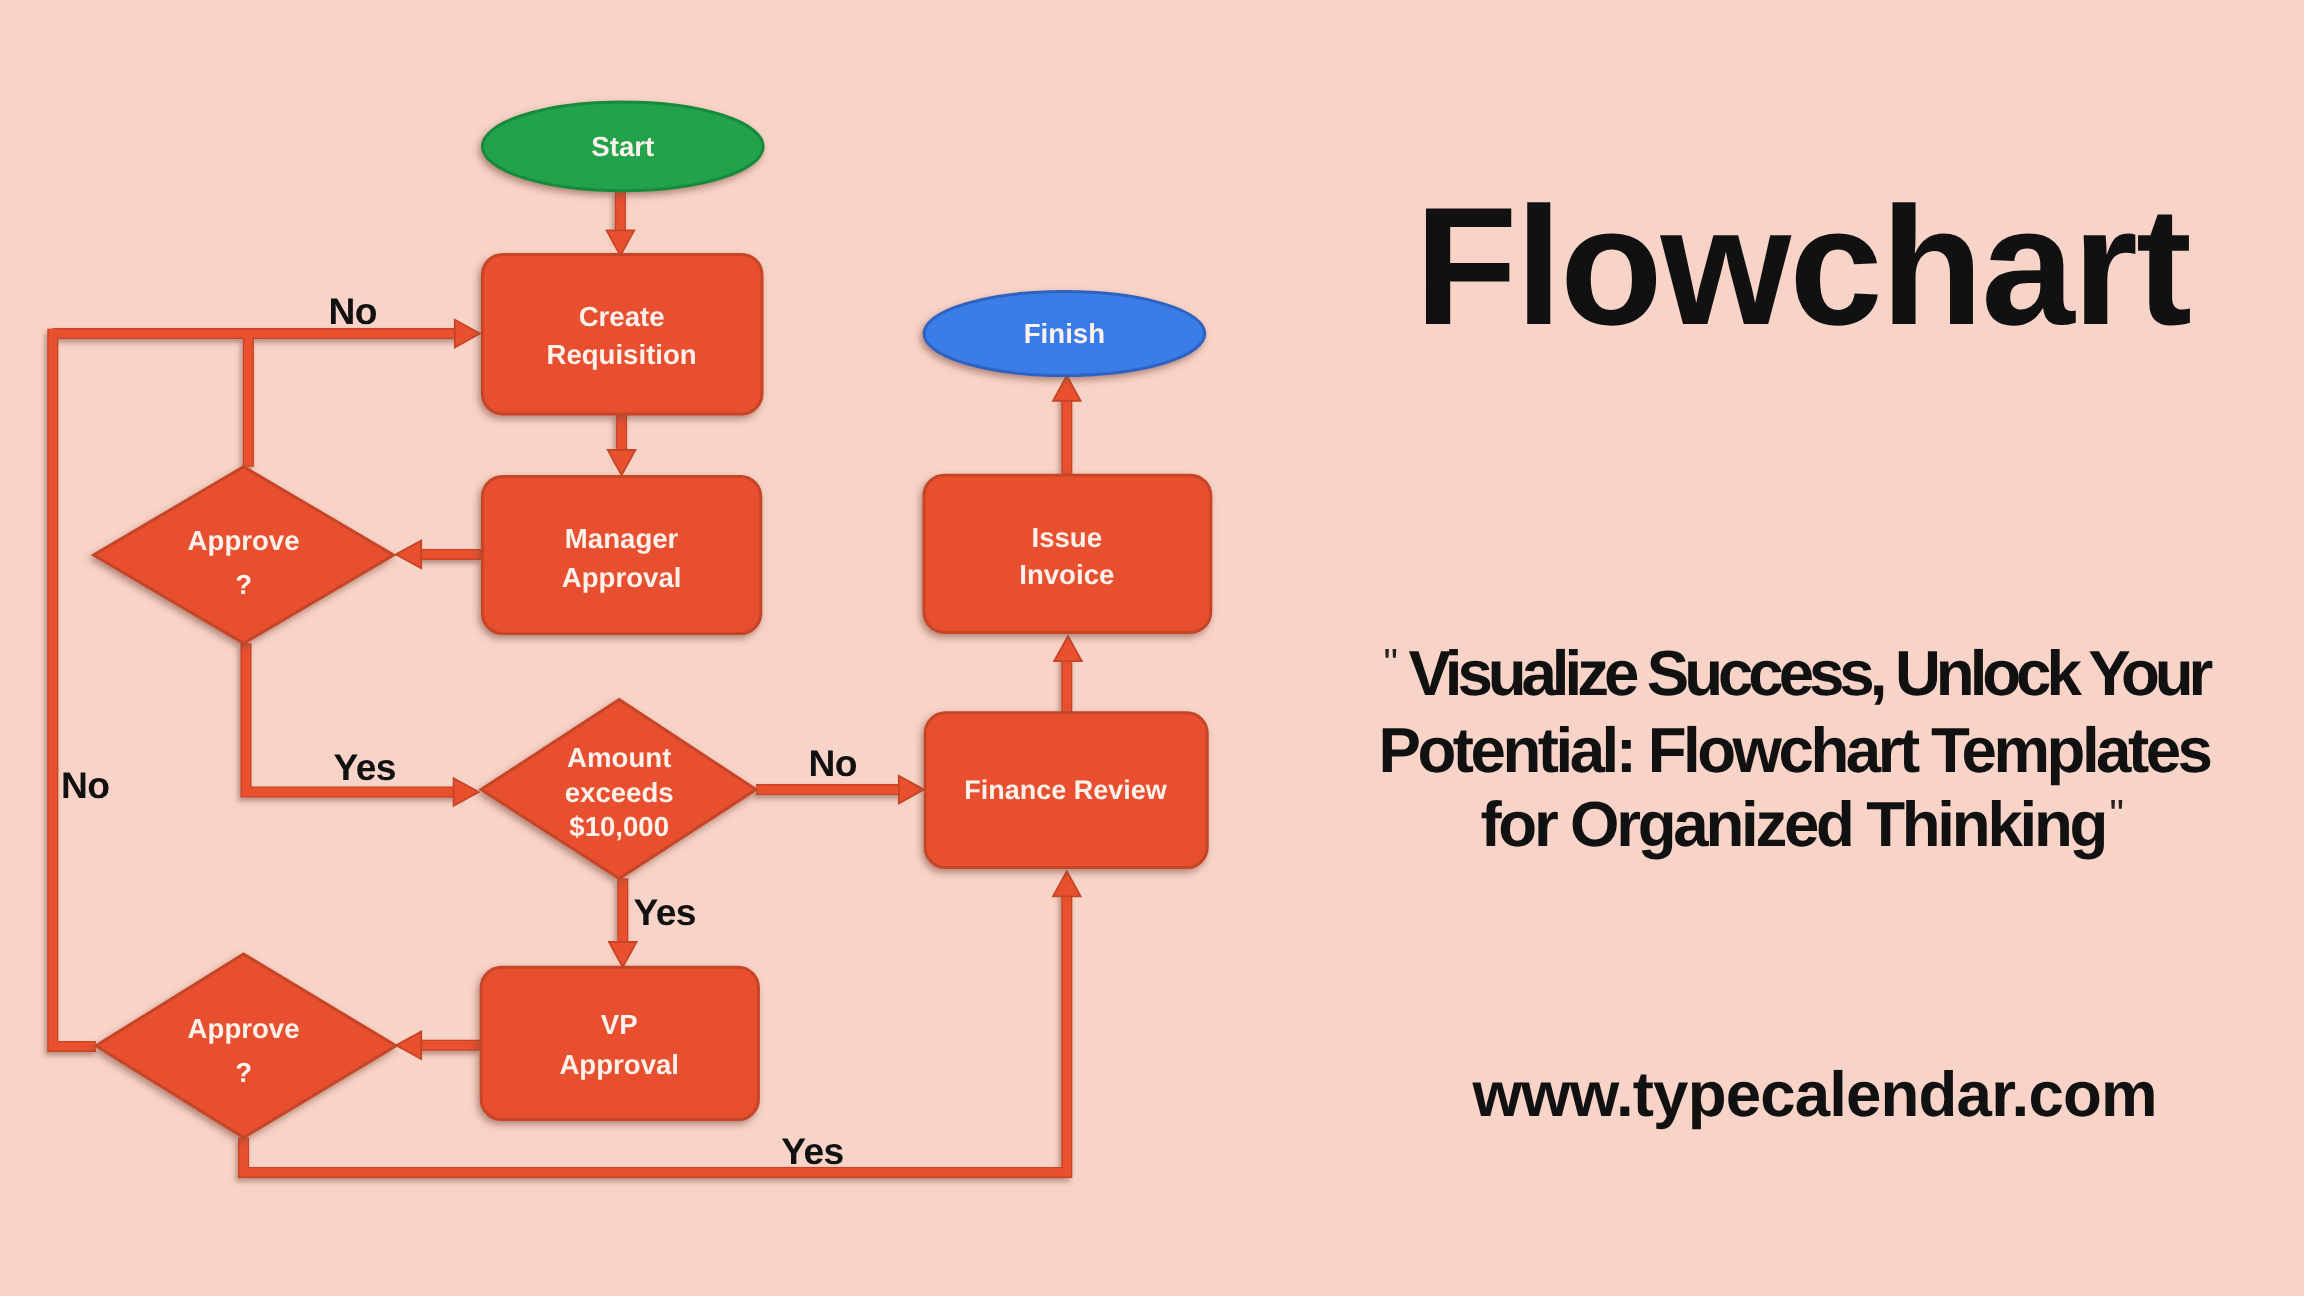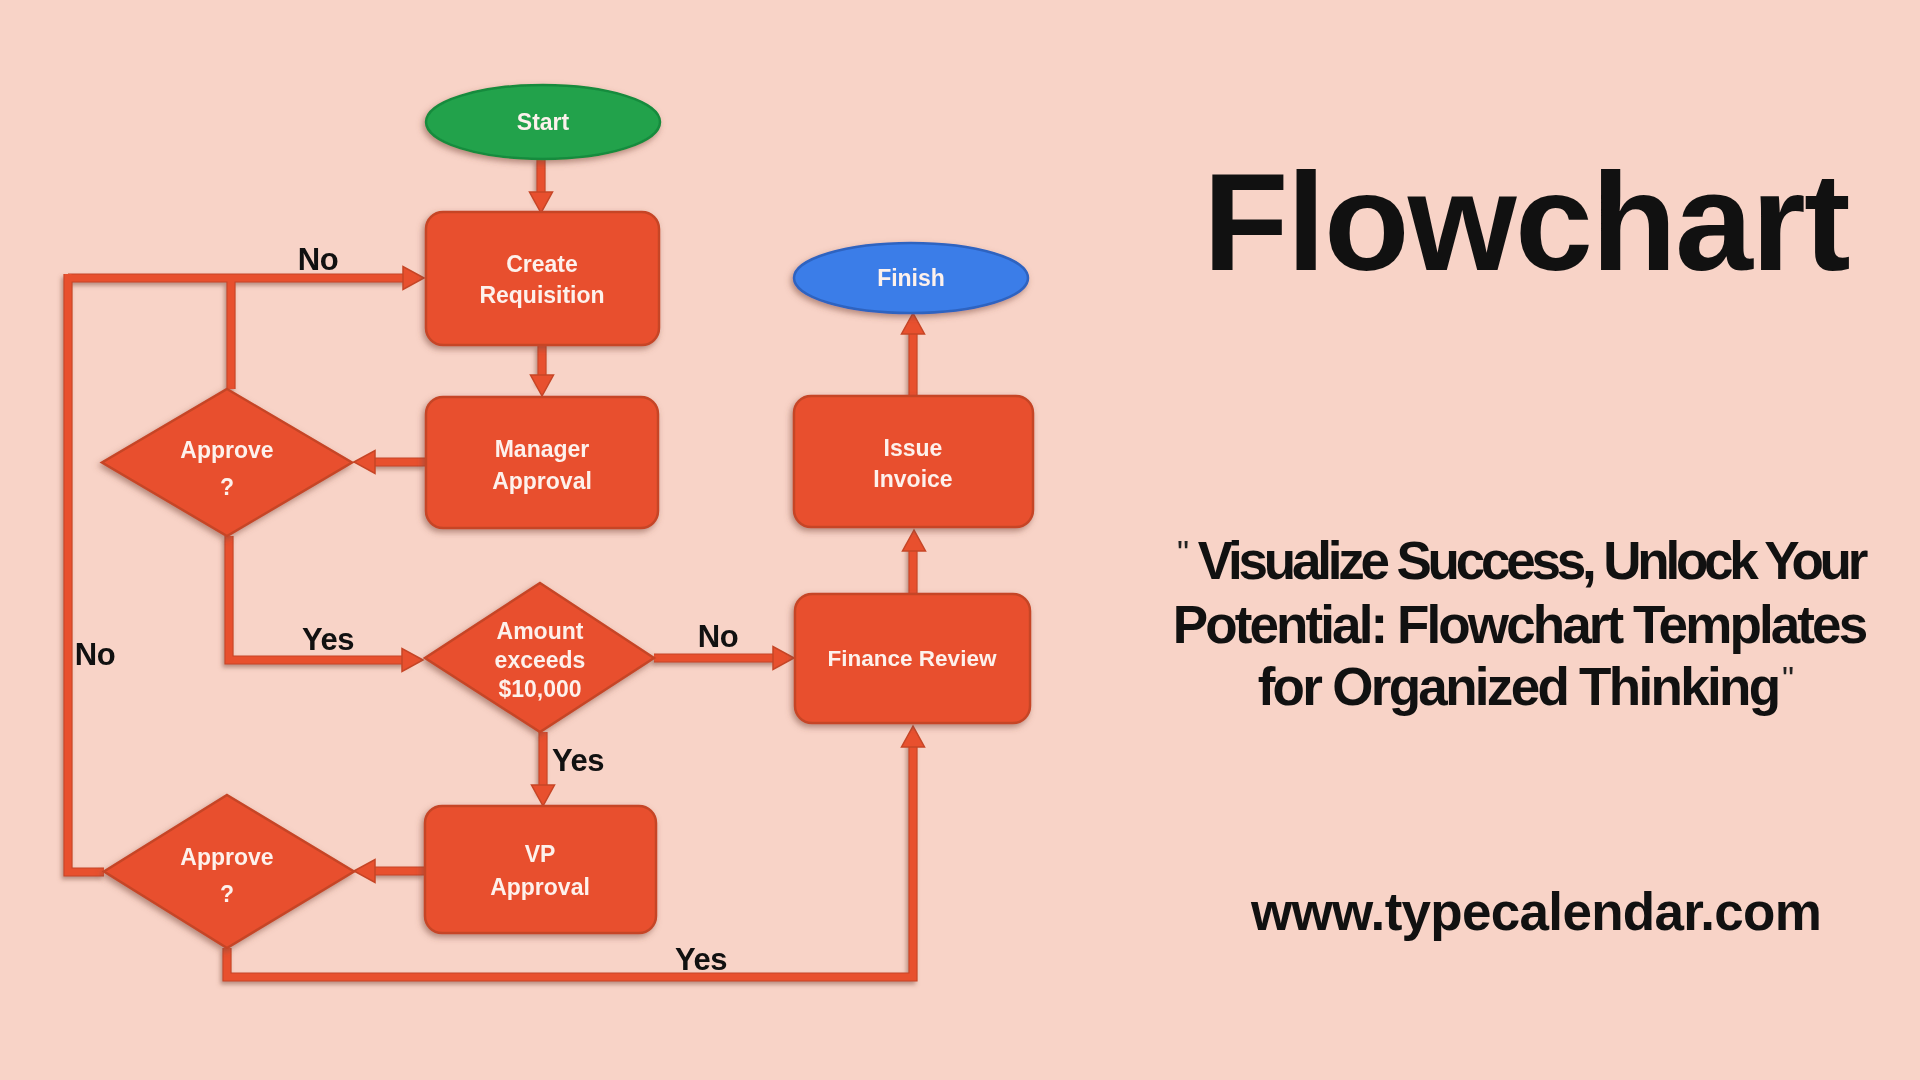--- a/index.html
+++ b/index.html
@@ -1,18 +1,18 @@
 <!DOCTYPE html>
 <html><head>
 <meta charset="utf-8">
 <style>
   html,body{margin:0;padding:0;}
   body{width:1920px;height:1080px;overflow:hidden;background:#f8d3c7;
        font-family:"Liberation Sans", sans-serif;}
-  .stage{position:relative;width:1678px;height:1080px;margin-left:24px;}
+  .stage{position:relative;width:1678px;height:1080px;}
   svg{position:absolute;left:0;top:0;}
 </style>
 </head>
 <body>
 <div class="stage">
 <svg width="1920" height="1080" viewBox="0 0 1920 1080">
   <defs>
     <filter id="sh" x="-30%" y="-30%" width="160%" height="160%">
       <feDropShadow dx="-2" dy="3" stdDeviation="3" flood-color="#7a4a3a" flood-opacity="0.55"></feDropShadow>
     </filter>

